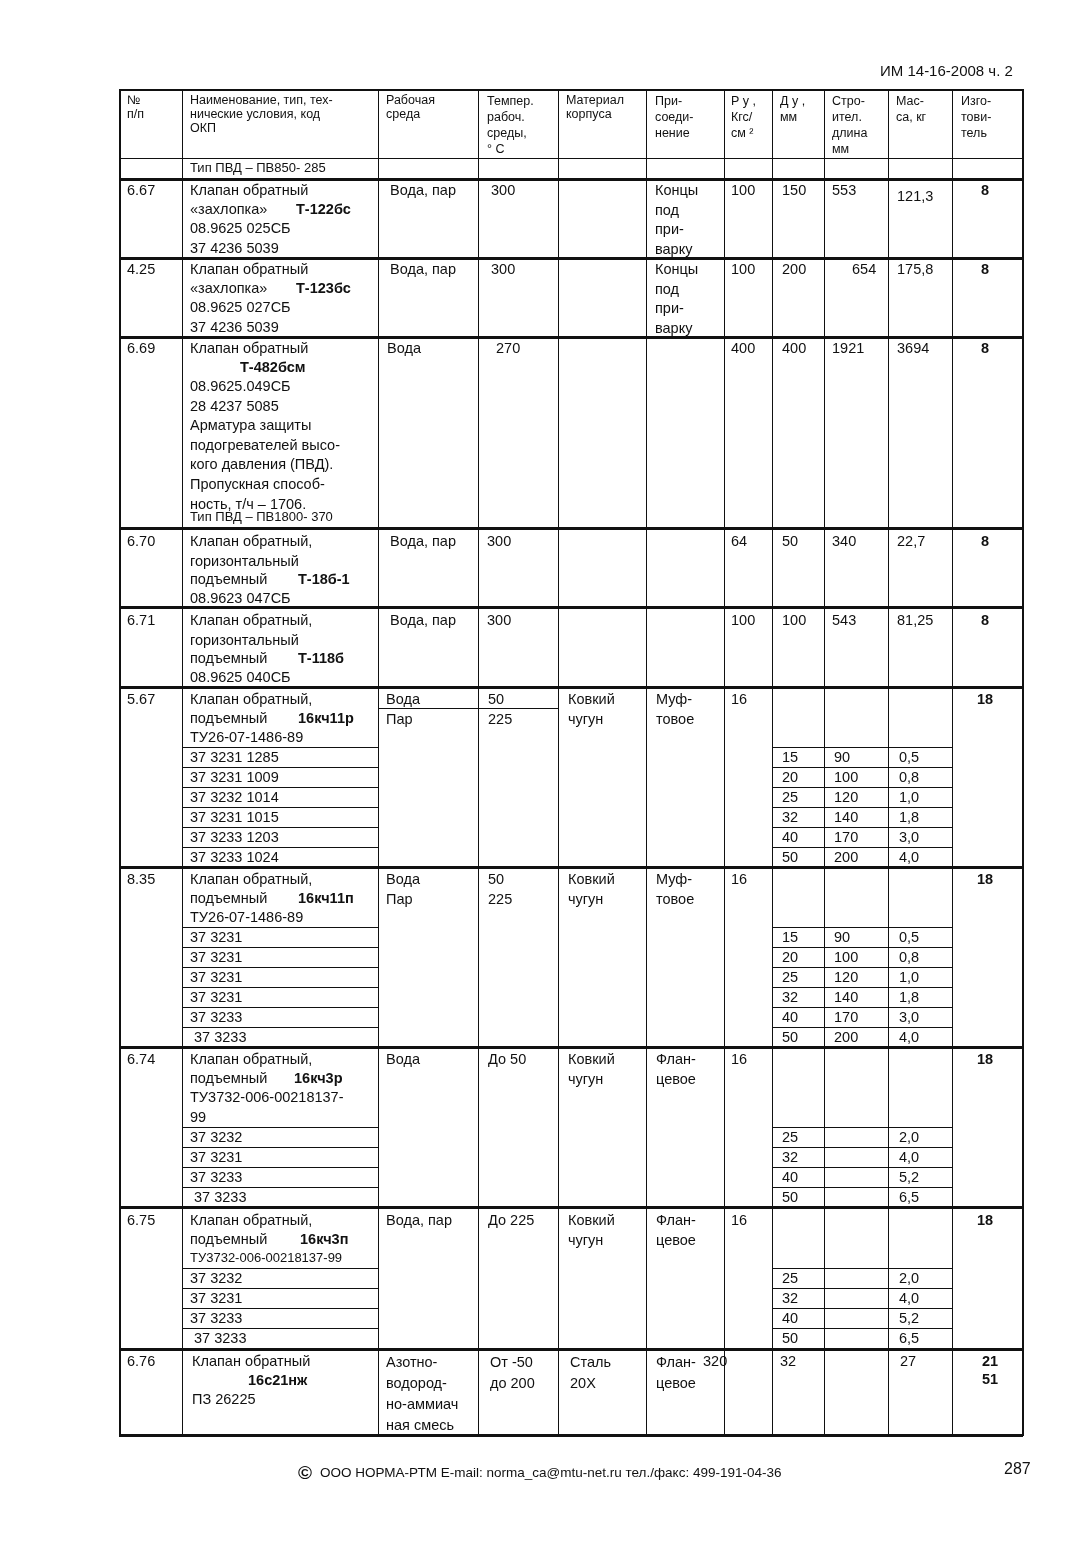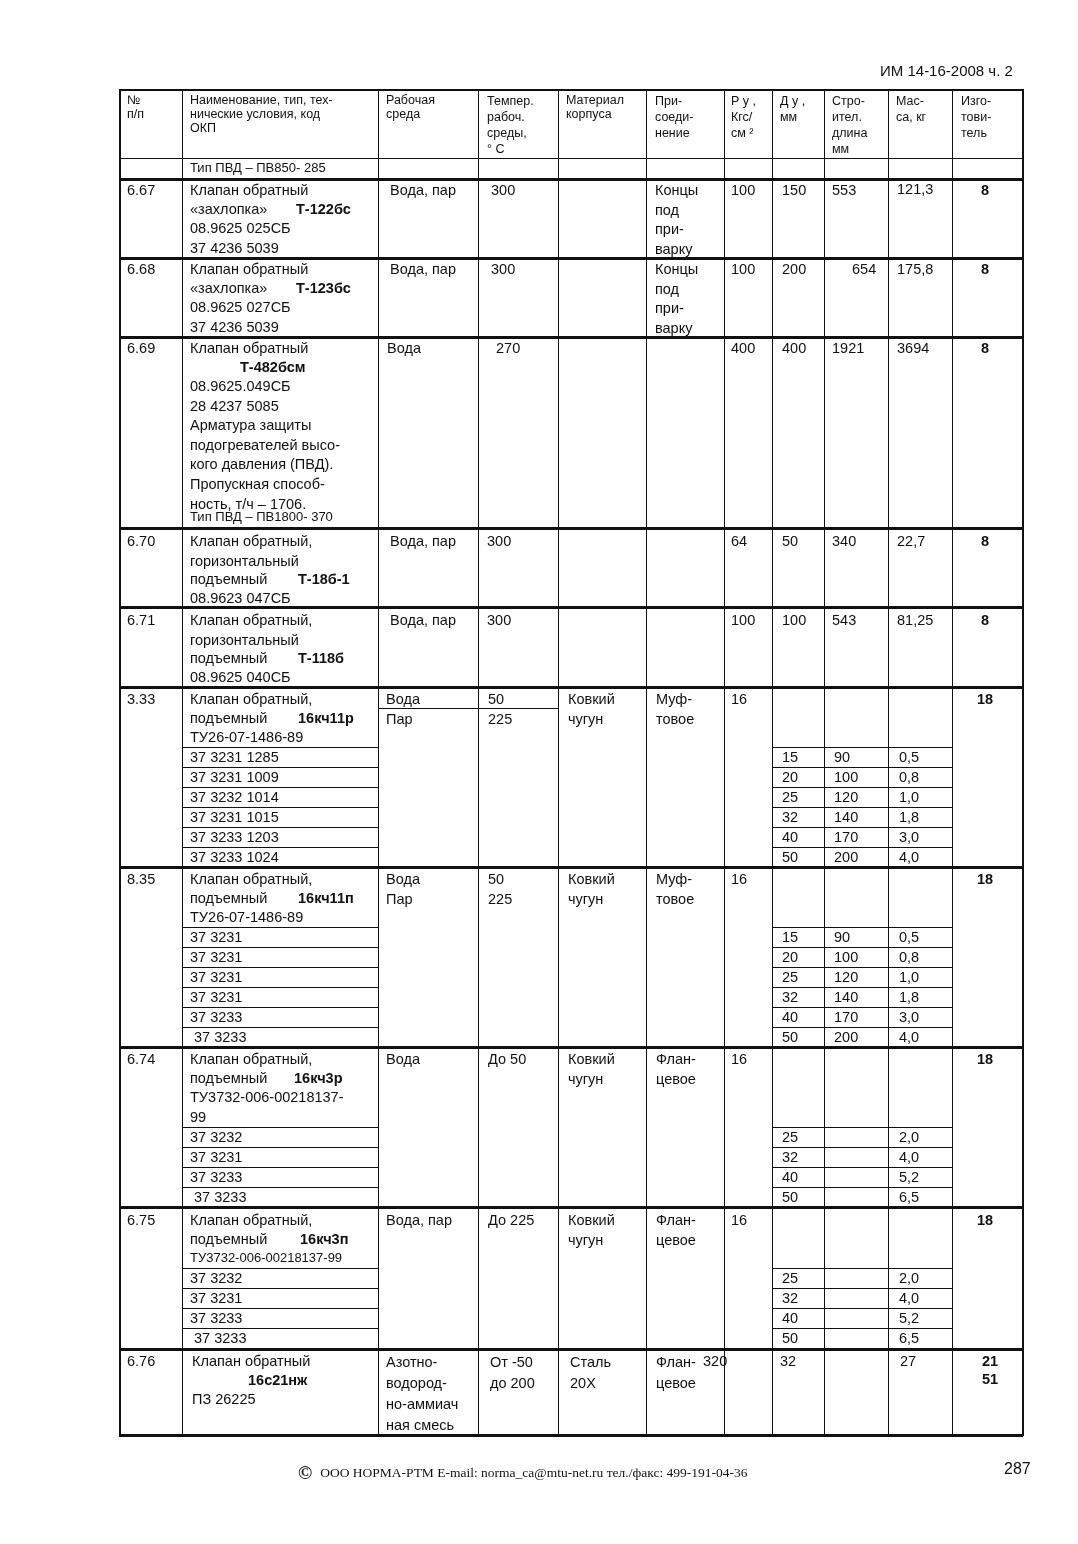--- a/index.html
+++ b/index.html
@@ -5,21 +5,21 @@
   html, body { margin:0; padding:0; background:#ffffff; }
   body { width:1078px; height:1544px; position:relative; overflow:hidden;
          font-family:"Liberation Sans", sans-serif; color:#111; }
   .doc-code { position:absolute; left:880px; top:62px; font-size:15px; }
   .tbl { position:absolute; left:0; top:0; width:1078px; height:1544px; }
   .hline, .vline { position:absolute; background:#111; }
   .t { position:absolute; font-size:14.5px; line-height:19.6px; white-space:pre; }
   .hdr { font-size:12.5px; line-height:14px; }
   .b { font-weight:bold; }
   .small { font-size:13px; }
-  .footer { position:absolute; left:298px; top:1462px; font-size:13.5px; white-space:nowrap;font-family:Liberation Serif, serif; }
+  .footer { position:absolute; left:298px; top:1462px; font-size:13.5px; white-space:nowrap; }
   .footer .copy { font-size:19px; font-weight:bold; vertical-align:-2px; margin-right:8px; }
   .pagenum { position:absolute; left:1004px; top:1460px; font-size:16px; }
 </style>
 </head>
 <body>
 
 <div class="doc-code">ИМ 14-16-2008 ч. 2</div>
 
 <div class="tbl">
 
@@ -137,26 +137,26 @@
 37 4236 5039</div>
     <div class="t" style="left:390px;top:181px">Вода, пар</div>
     <div class="t" style="left:491px;top:181px">300</div>
     <div class="t" style="left:655px;top:181px">Концы
 под
 при-
 варку</div>
     <div class="t" style="left:731px;top:181px">100</div>
     <div class="t" style="left:782px;top:181px">150</div>
     <div class="t" style="left:832px;top:181px">553</div>
-    <div class="t" style="left:897px;top:180px">121,3</div>
+    <div class="t" style="left:897px;top:187px">121,3</div>
     <div class="t b" style="left:981px;top:181px">8</div>
   </div>
 
   <div>
-    <div class="t" style="left:127px;top:260px">6.68</div>
+    <div class="t" style="left:127px;top:260px">4.25</div>
     <div class="t" style="left:190px;top:260px">Клапан обратный</div>
     <div class="t" style="left:190px;top:279px">«захлопка»</div>
     <div class="t b" style="left:296px;top:279px">Т-123бс</div>
     <div class="t" style="left:190px;top:298px">08.9625 027СБ
 37 4236 5039</div>
     <div class="t" style="left:390px;top:260px">Вода, пар</div>
     <div class="t" style="left:491px;top:260px">300</div>
     <div class="t" style="left:655px;top:260px">Концы
 под
 при-
@@ -215,21 +215,21 @@
     <div class="t" style="left:390px;top:611px">Вода, пар</div>
     <div class="t" style="left:487px;top:611px">300</div>
     <div class="t" style="left:731px;top:611px">100</div>
     <div class="t" style="left:782px;top:611px">100</div>
     <div class="t" style="left:832px;top:611px">543</div>
     <div class="t" style="left:897px;top:611px">81,25</div>
     <div class="t b" style="left:981px;top:611px">8</div>
   </div>
 
   <div>
-    <div class="t" style="left:127px;top:690px">3.33</div>
+    <div class="t" style="left:127px;top:690px">5.67</div>
     <div class="t" style="left:190px;top:690px">Клапан обратный,</div>
     <div class="t" style="left:190px;top:709px">подъемный</div>
     <div class="t b" style="left:298px;top:709px">16кч11р</div>
     <div class="t" style="left:190px;top:728px">ТУ26-07-1486-89</div>
     <div class="t" style="left:190px;top:748px">37 3231 1285</div>
     <div class="t" style="left:190px;top:768px">37 3231 1009</div>
     <div class="t" style="left:190px;top:788px">37 3232 1014</div>
     <div class="t" style="left:190px;top:808px">37 3231 1015</div>
     <div class="t" style="left:190px;top:828px">37 3233 1203</div>
     <div class="t" style="left:190px;top:848px">37 3233 1024</div>

